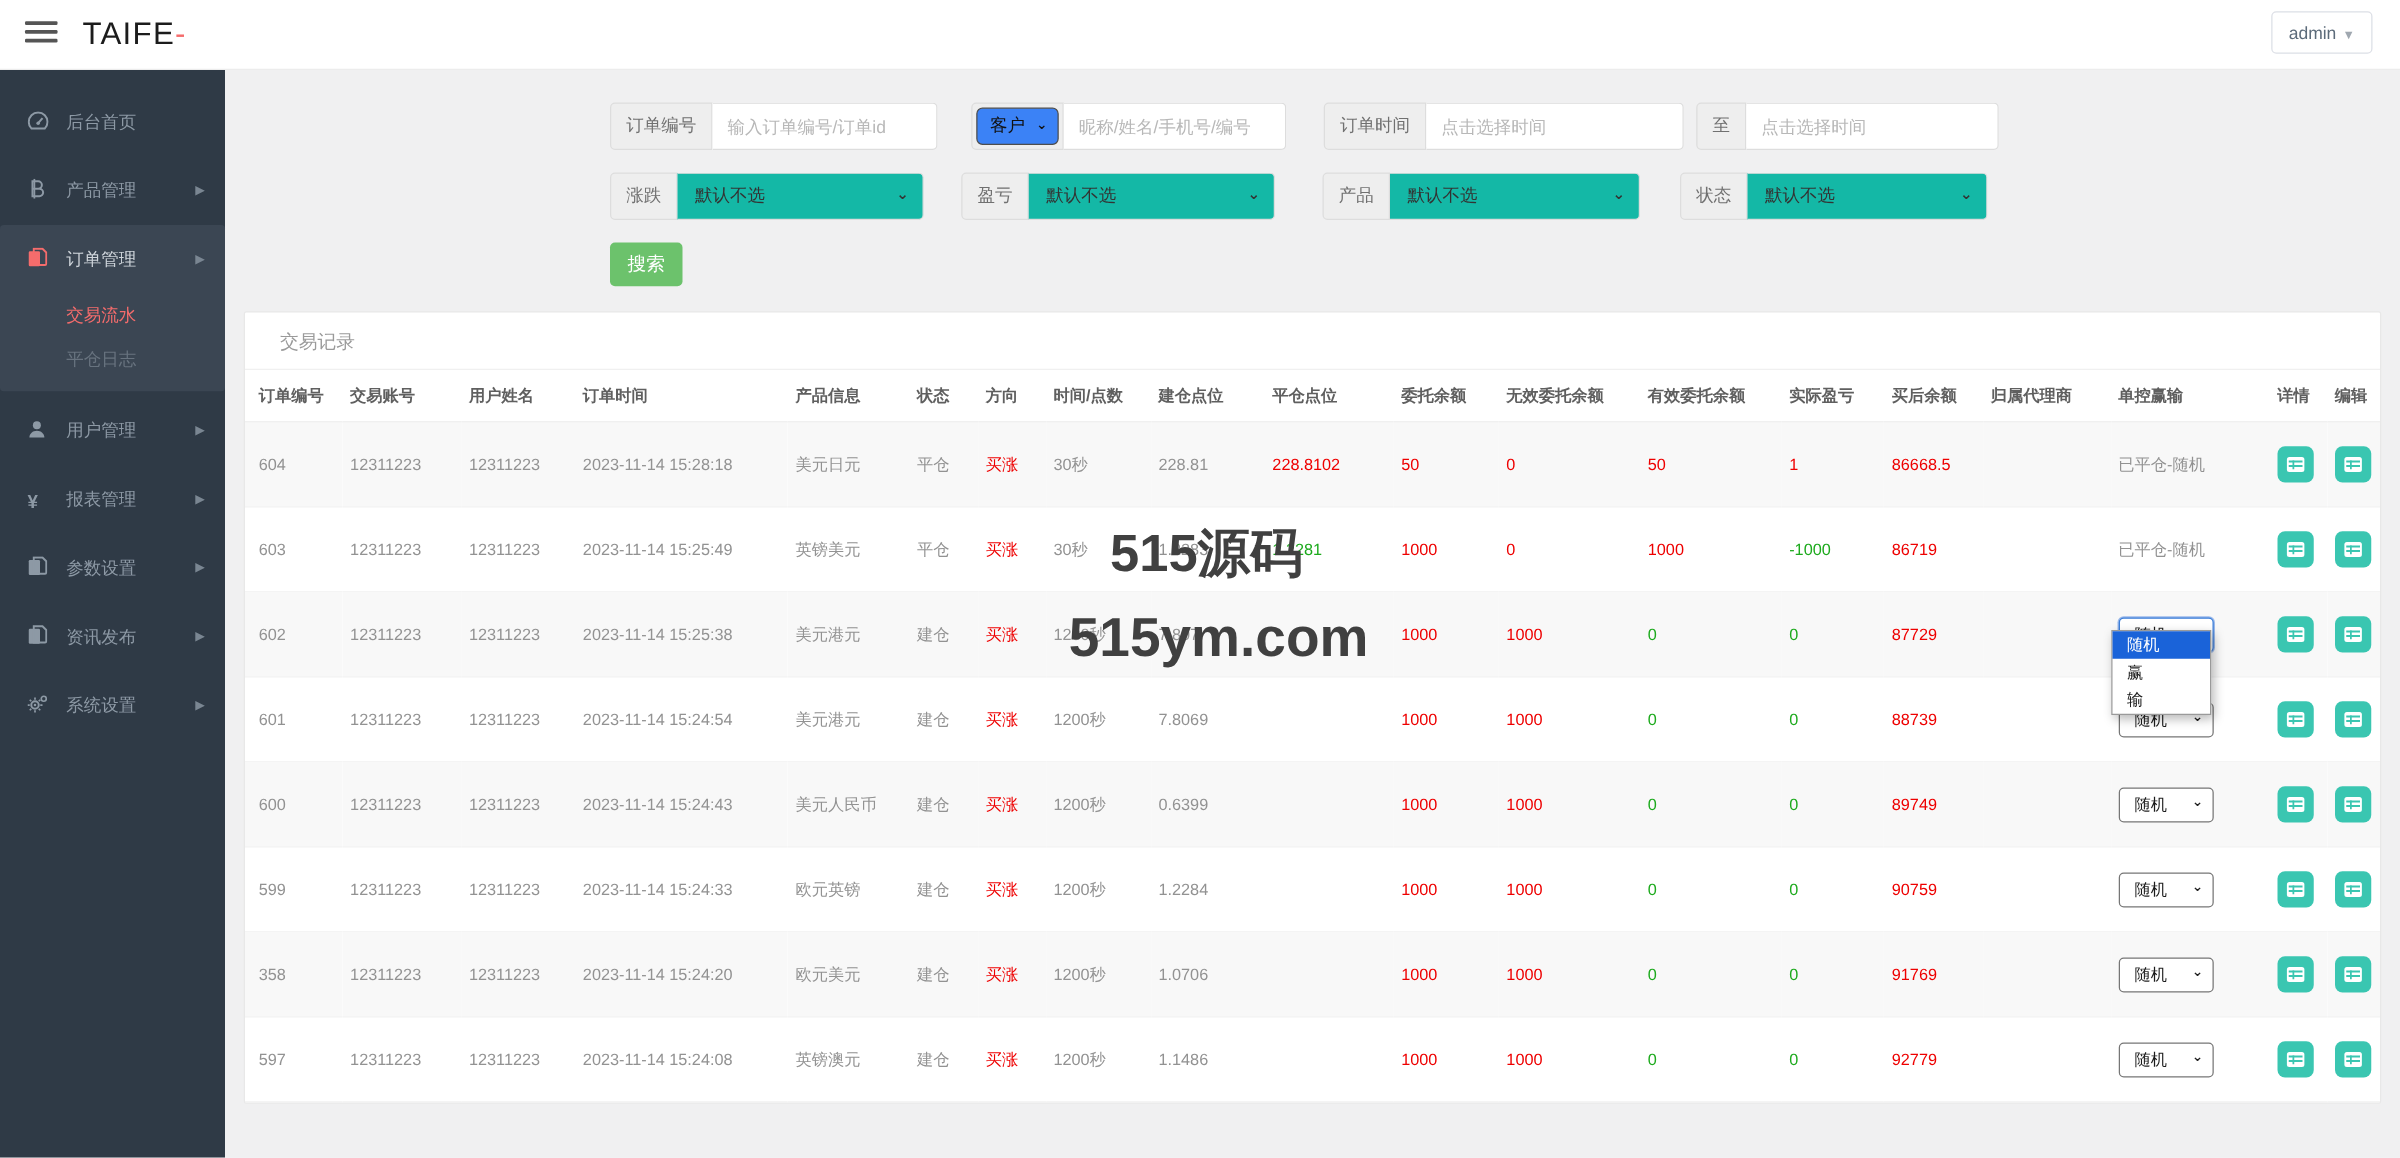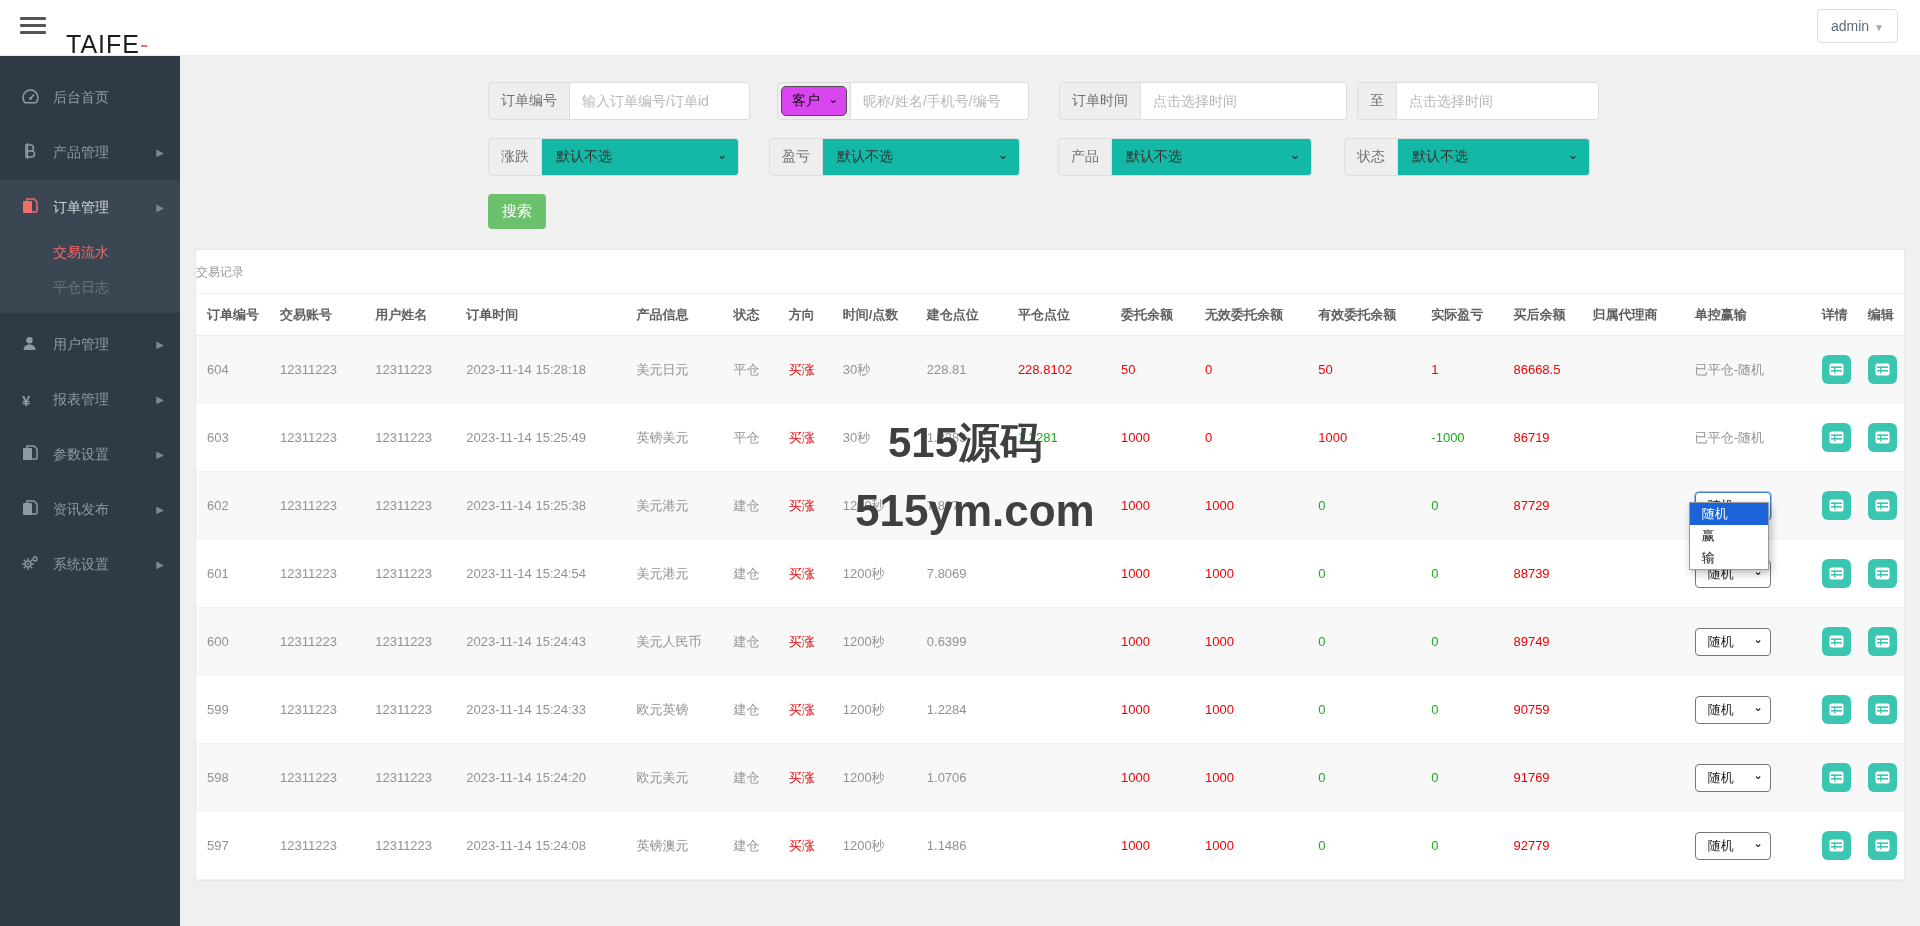--- a/index.html
+++ b/index.html
@@ -4,21 +4,21 @@
 <style>
   * { margin:0; padding:0; box-sizing:border-box; }
   html,body { width:1920px; height:926px; overflow:hidden;
     font-family:"Liberation Sans","DejaVu Sans",sans-serif; background:#f0f0f1; }
 
   
   .topbar { position:absolute; top:0; left:0; width:1920px; height:56px; background:#fff;
     border-bottom:1px solid #ececec; z-index:30; }
   .hamburger { position:absolute; left:20px; top:17px; width:26px; height:20px; cursor:pointer; }
   .hamburger span { display:block; height:3px; background:#555; margin-bottom:4px; border-radius:1px; }
-  .logo { position:absolute; left:66px; top:13px; font-size:25px; letter-spacing:1px; color:#1c1c1c;margin-top:17px; }
+  .logo { position:absolute; left:66px; top:13px; font-size:25px; letter-spacing:1px; color:#1c1c1c; }
   .logo .accent { color:#f56c6c; }
   .adminbtn { position:absolute; right:22px; top:9px; padding:8px 13px; border:1px solid #dcdfe6;
     border-radius:4px; background:#fff; color:#5c6b7a; font-size:14px; cursor:pointer; }
   .adminbtn .caret { color:#a0a8b0; font-size:10px; margin-left:5px; }
 
   
   .sidebar { position:absolute; left:0; top:56px; width:180px; bottom:0; background:#2f3a46;
     padding-top:14px; z-index:20; }
   .side-item { position:relative; height:55px; line-height:55px; padding-left:22px; color:#8d99a5;
     font-size:14px; cursor:pointer; white-space:nowrap; }
@@ -40,36 +40,36 @@
   .frow { display:flex; margin-bottom:18px; }
   .igroup { display:inline-flex; align-items:stretch; }
   .addon { background:#eee; border:1px solid #ddd; border-radius:4px 0 0 4px; padding:9px 12px;
     font-size:14px; color:#707070; white-space:nowrap; }
   .tinput { border:1px solid #ddd; border-left:none; border-radius:0 4px 4px 0; padding:9px 12px;
     font-size:14px; color:#555; background:#fff; outline:none; }
   .tinput::placeholder { color:#b8b8b8; }
   .fakeselect { position:relative; border:1px solid #ddd; border-left:none; border-radius:0 4px 4px 0;
     background:#14b8a6; font-size:14px; color:#333; padding:9px 30px 9px 14px; cursor:pointer; white-space:nowrap; }
   .fakeselect .caret { position:absolute; right:11px; top:9px; font-size:12px; color:#333; font-weight:bold; }
-  .miniselect { position:relative; background:#d946ef; border:1px solid #4d4d4d; border-radius:5px;
+  .miniselect { position:relative; background:#3b82f6; border:1px solid #4d4d4d; border-radius:5px;
     font-size:14px; color:#111; padding:5px 26px 5px 10px; cursor:pointer; margin:2px; }
   .miniselect .caret { position:absolute; right:8px; top:6px; font-size:11px; color:#111; font-weight:bold; }
   .addon-wrap { background:#eee; border:1px solid #ddd; border-radius:4px 0 0 4px; padding:1px; display:flex; align-items:center; }
 
   .btn-search { display:inline-block; margin-left:308px; background:#6cc26c; color:#fff; font-size:15px;
     padding:8px 14px; border-radius:4px; border:none; cursor:pointer; }
 
   .actionrow { display:flex; align-items:center; margin:16px 0 0 15px; }
   .btn-red { background:#f87272; color:#fff; font-size:15px; padding:8px 15px; border-radius:4px;
     border:none; cursor:pointer; }
   .today-note { color:#ee1111; font-weight:bold; font-size:15px; margin:0 5px 0 25px; }
 
   
   .panel { margin:20px 15px 0 15px; background:#fff; border:1px solid #e8e8e8; border-radius:2px; }
-  .panel-title { padding:14px 0 12px; font-size:12px; color:#9a9a9a; border-bottom:1px solid #f0f0f0; }
+  .panel-title { padding:14px 28px 12px; font-size:15px; color:#9a9a9a; border-bottom:1px solid #f0f0f0; }
   table { width:100%; border-collapse:collapse; table-layout:fixed; }
   th { text-align:left; font-size:13px; color:#5f5f5f; font-weight:bold; padding:12px 6px 11px;
     border-bottom:1px solid #ececec; white-space:nowrap; overflow:hidden; }
   td { font-size:13px; color:#929292; padding:19px 6px; border-bottom:1px solid #f1f1f1;
     white-space:nowrap; overflow:hidden; vertical-align:middle; }
   tr.odd td { background:#f8f8f8; }
   td.red, .red { color:#ee0000; }
   td.green, .green { color:#1daa1d; }
   th:first-child, td:first-child { padding-left:11px; }
 
@@ -532,21 +532,21 @@
                   <svg width="15" height="13" viewBox="0 0 15 13">
                     <rect x="0.5" y="0.5" width="14" height="12" rx="2" fill="#ffffff"></rect>
                     <rect x="2" y="3.4" width="11" height="1.6" fill="#3ac6b1"></rect>
                     <rect x="2" y="7" width="11" height="1.6" fill="#3ac6b1"></rect>
                     <rect x="5" y="3.4" width="1.4" height="7" fill="#3ac6b1"></rect>
                   </svg>
                 </span>
               </button></td>
           </tr>
           <tr class="odd">
-            <td>598</td>
+            <td>358</td>
             <td>12311223</td>
             <td>12311223</td>
             <td>2023-11-14 15:24:20</td>
             <td>欧元美元</td>
             <td>建仓</td>
             <td class="red">买涨</td>
             <td>1200秒</td>
             <td>1.0706</td>
             <td></td>
             <td class="red">1000</td>

